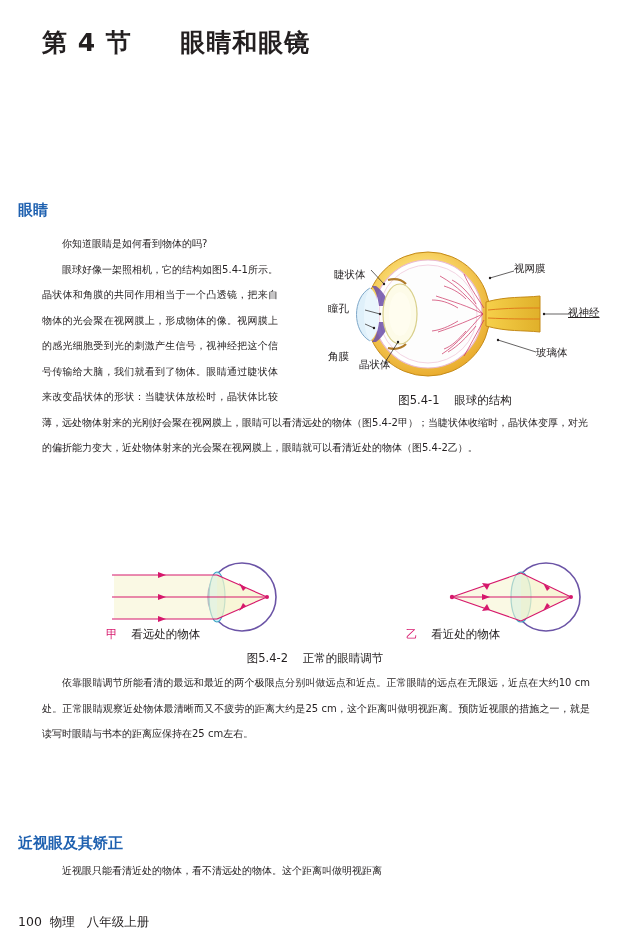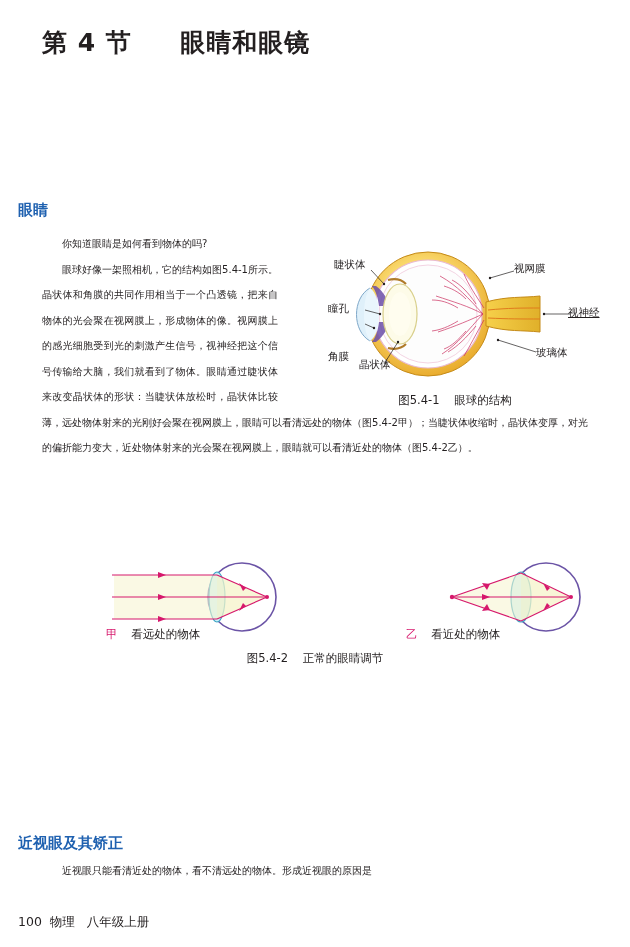--- a/index.html
+++ b/index.html
@@ -213,21 +213,21 @@
         <circle cx="76" cy="48" r="1.2"></circle>
         <circle cx="72" cy="78" r="1.2"></circle>
         <circle cx="66" cy="92" r="1.2"></circle>
         <circle cx="90" cy="106" r="1.2"></circle>
         <circle cx="182" cy="42" r="1.2"></circle>
         <circle cx="236" cy="78" r="1.2"></circle>
         <circle cx="190" cy="104" r="1.2"></circle>
       </g>
     </svg>
 
-    <span class="lbl" style="left:-12px; top:22px;padding-left:38px;">睫状体</span>
+    <span class="lbl" style="left:-12px; top:32px;padding-left:38px;">睫状体</span>
     <span class="lbl" style="left:20px; top:66px;">瞳孔</span>
     <span class="lbl" style="left:20px; top:84px;margin-top:30px;">角膜</span>
     <span class="lbl" style="left:51px; top:122px;">晶状体</span>
     <span class="lbl" style="left:206px; top:26px;">视网膜</span>
     <span class="lbl" style="left:260px; top:70px;text-decoration:underline;">视神经</span>
     <span class="lbl" style="left:228px; top:110px;">玻璃体</span>
   </div>
   <div id="caption-1" class="fig-caption">图5.4-1    眼球的结构</div>
 
   <div id="para-block-1" class="body-text">
@@ -293,20 +293,21 @@
       <span class="mark">甲</span>
       <span class="txt" style="margin-left:10px;">看远处的物体</span>
     </span>
     <span class="sub-label" style="left:352px; top:82px;">
       <span class="mark">乙</span>
       <span class="txt" style="margin-left:10px;">看近处的物体</span>
     </span>
   </div>
   <div id="caption-2" class="fig-caption">图5.4-2    正常的眼睛调节</div>
 
+  <div id="para-block-2" class="body-text indent">依靠眼睛调节所能看清的最远和最近的两个极限点分别叫做远点和近点。正常眼睛的远点在无限远，近点在大约10 cm处。正常眼睛观察近处物体最清晰而又不疲劳的距离大约是25 cm，这个距离叫做明视距离。预防近视眼的措施之一，就是读写时眼睛与书本的距离应保持在25 cm左右。</div>
 
   <div id="heading-myopia" class="section-heading">近视眼及其矫正</div>
 
-  <div id="para-block-3" class="body-text indent">近视眼只能看清近处的物体，看不清远处的物体。形成近视眼的原因是</div>
+  <div id="para-block-3" class="body-text indent">近视眼只能看清近处的物体，看不清远处的物体。这个距离叫做明视距离</div>
 
   <div id="footer">100  物理   八年级上册</div>
 
 </div>
 
 </body></html>

